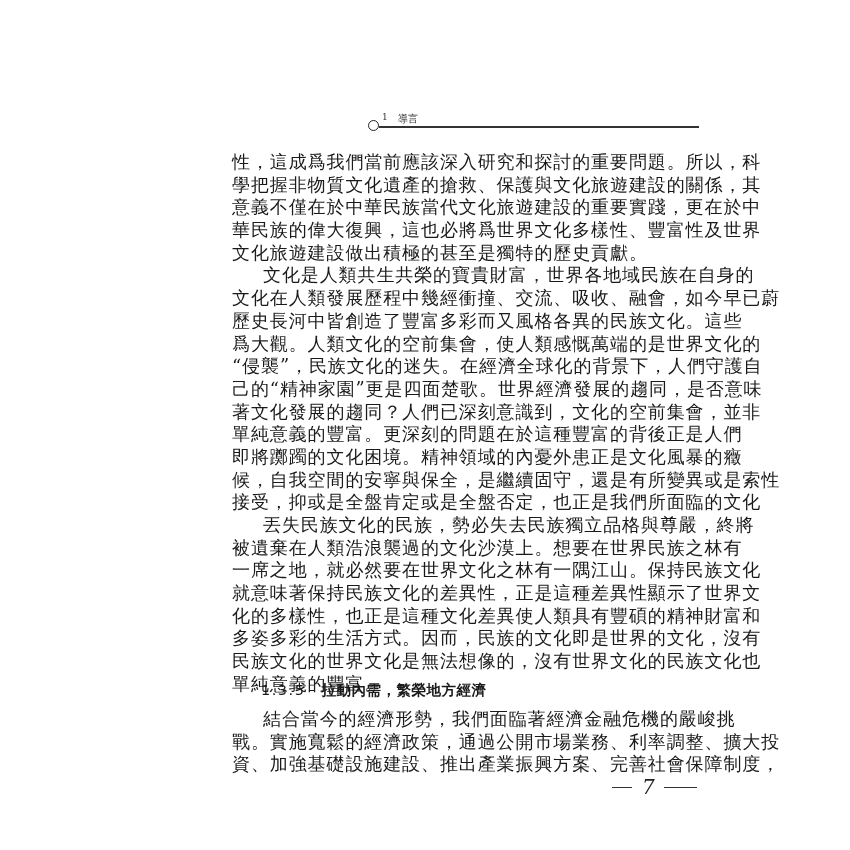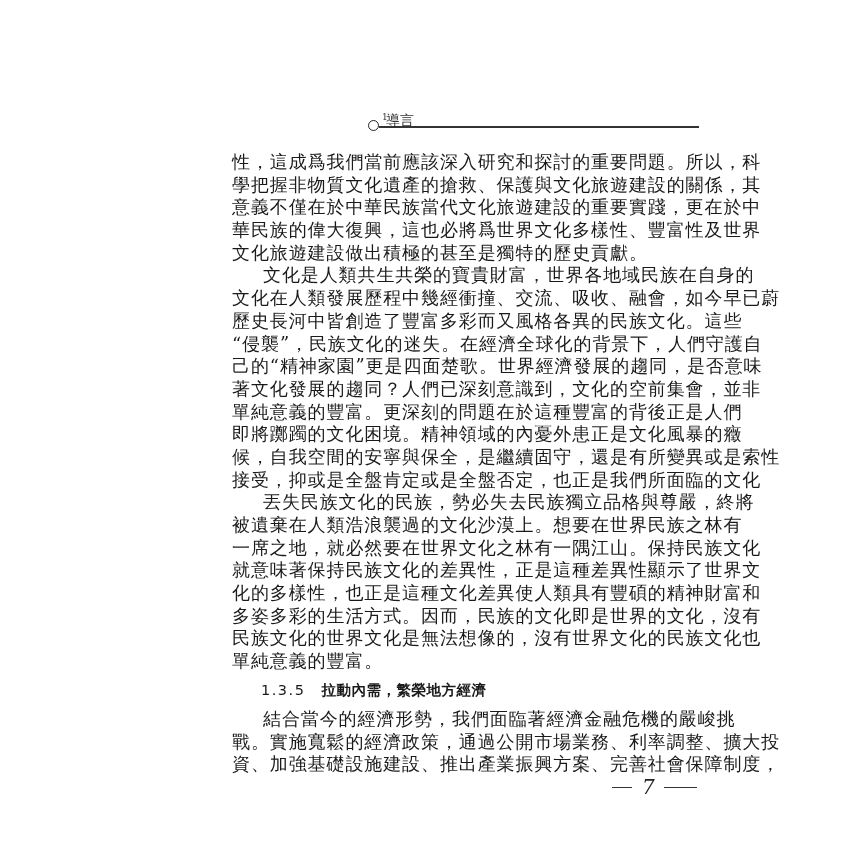--- a/index.html
+++ b/index.html
@@ -3,21 +3,21 @@
 <meta charset="utf-8">
 <style>
   html, body { margin: 0; padding: 0; background: #ffffff; }
   body { width: 850px; height: 850px; position: relative; overflow: hidden;
          font-family: "DejaVu Serif", "Liberation Serif", serif; color: #1a1a1a; }
   .running-head { position: absolute; left: 368px; top: 112px; width: 332px; height: 20px; }
   .rh-circle { position: absolute; left: 0; top: 8px; width: 9px; height: 9px;
                border: 1.5px solid #222; border-radius: 50%; background: #fff; }
   .rh-line { position: absolute; left: 11px; top: 14px; width: 320px; height: 1.5px; background: #333; }
   .rh-num { position: absolute; left: 14px; top: 0px; font-size: 9px; color: #333; }
-  .rh-title { position: absolute; left: 18px; top: 0px; font-size: 14px; color: #333; }
+  .rh-title { position: absolute; left: 30px; top: 0px; font-size: 10px; color: #333; }
   .body-text { position: absolute; left: 232px; top: 151px; width: 384px; }
   .line { height: 22.7px; line-height: 22.7px; font-size: 18px; white-space: nowrap;
           letter-spacing: 0.9px; overflow: visible; }
   .line.indent { padding-left: 31px; }
   .section-head { position: absolute; left: 261px; top: 681px;
                   font-family: "DejaVu Sans", "Liberation Sans", sans-serif;
                   font-size: 14.5px; font-weight: bold; letter-spacing: 0.5px; white-space: nowrap; }
   .section-head .num { margin-right: 16px; font-weight: normal; letter-spacing: 1.5px; }
   .body-text-2 { position: absolute; left: 232px; top: 708px; width: 384px; }
   .folio { position: absolute; left: 612px; top: 775px; width: 100px; height: 24px; }
@@ -37,20 +37,21 @@
 
 <div class="body-text" id="body1">
     <div class="line">性，這成爲我們當前應該深入研究和探討的重要問題。所以，科</div>
     <div class="line">學把握非物質文化遺產的搶救、保護與文化旅遊建設的關係，其</div>
     <div class="line">意義不僅在於中華民族當代文化旅遊建設的重要實踐，更在於中</div>
     <div class="line">華民族的偉大復興，這也必將爲世界文化多樣性、豐富性及世界</div>
     <div class="line">文化旅遊建設做出積極的甚至是獨特的歷史貢獻。</div>
     <div class="line indent">文化是人類共生共榮的寶貴財富，世界各地域民族在自身的</div>
     <div class="line">文化在人類發展歷程中幾經衝撞、交流、吸收、融會，如今早已蔚</div>
     <div class="line">歷史長河中皆創造了豐富多彩而又風格各異的民族文化。這些</div>
+    <div class="line">爲大觀。人類文化的空前集會，使人類感慨萬端的是世界文化的</div>
     <div class="line">“侵襲”，民族文化的迷失。在經濟全球化的背景下，人們守護自</div>
     <div class="line">己的“精神家園”更是四面楚歌。世界經濟發展的趨同，是否意味</div>
     <div class="line">著文化發展的趨同？人們已深刻意識到，文化的空前集會，並非</div>
     <div class="line">單純意義的豐富。更深刻的問題在於這種豐富的背後正是人們</div>
     <div class="line">即將躑躅的文化困境。精神領域的內憂外患正是文化風暴的癥</div>
     <div class="line">候，自我空間的安寧與保全，是繼續固守，還是有所變異或是索性</div>
     <div class="line">接受，抑或是全盤肯定或是全盤否定，也正是我們所面臨的文化</div>
     <div class="line indent">丟失民族文化的民族，勢必失去民族獨立品格與尊嚴，終將</div>
     <div class="line">被遺棄在人類浩浪襲過的文化沙漠上。想要在世界民族之林有</div>
     <div class="line">一席之地，就必然要在世界文化之林有一隅江山。保持民族文化</div>

